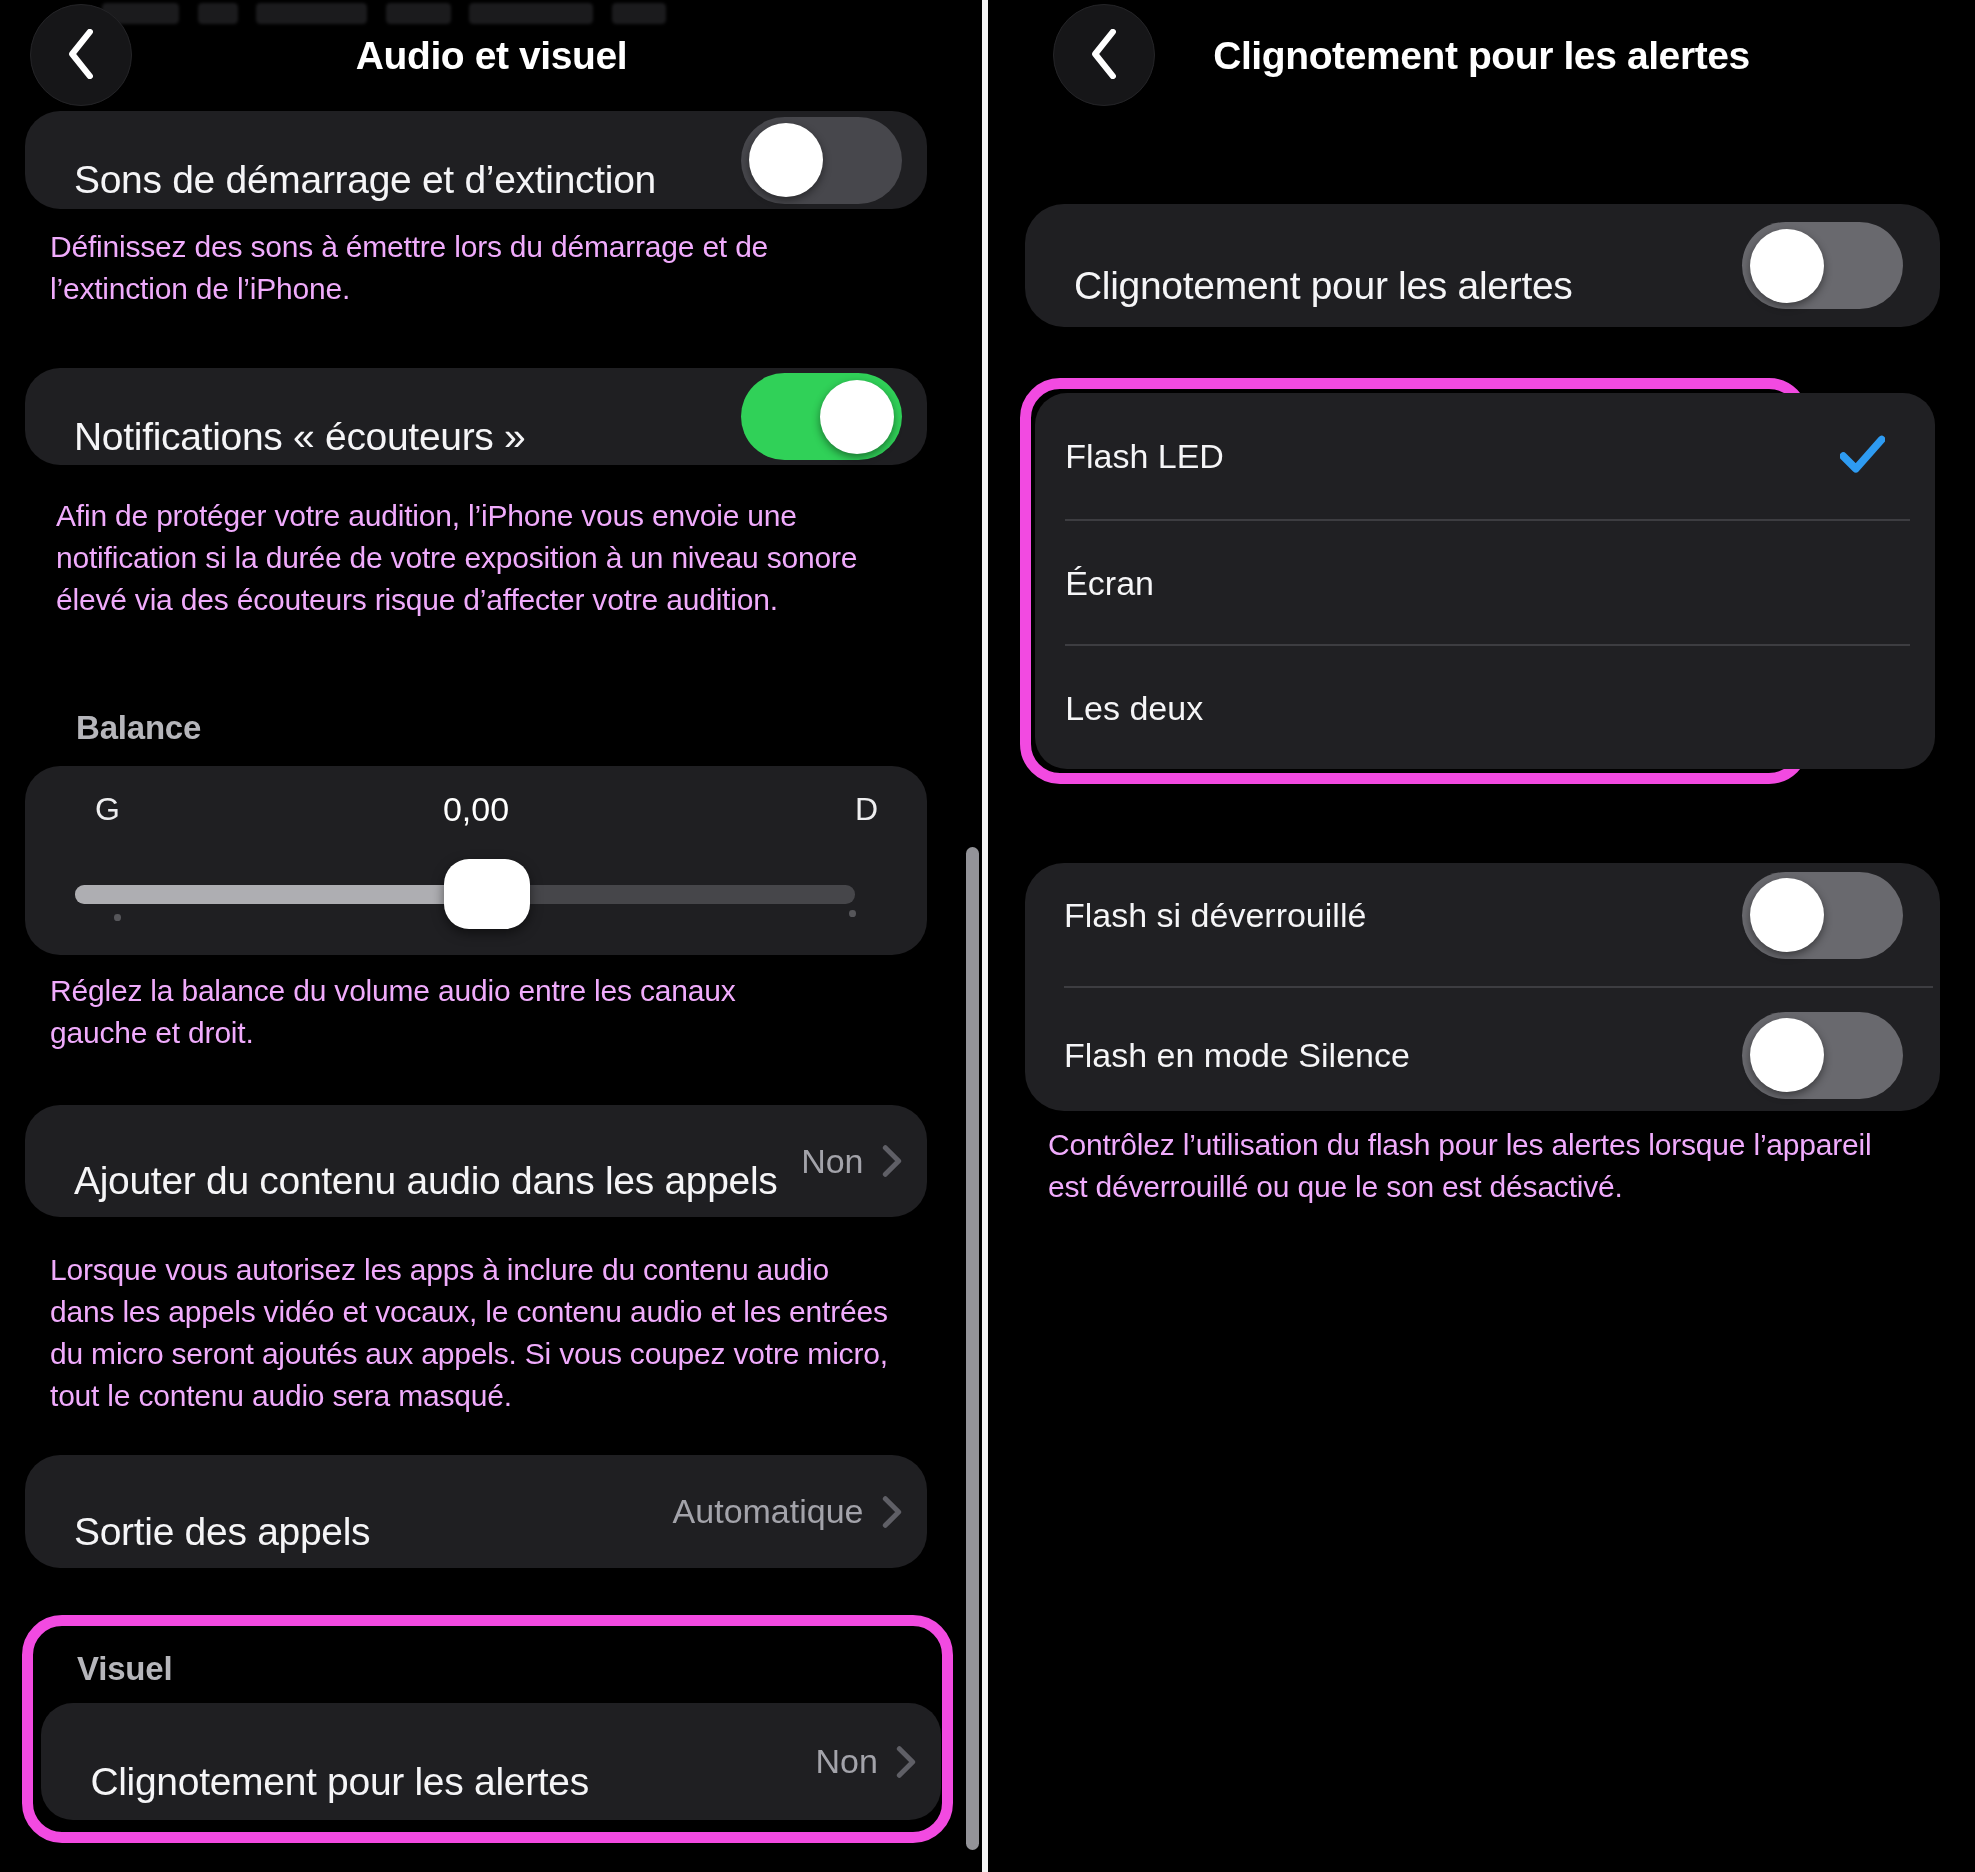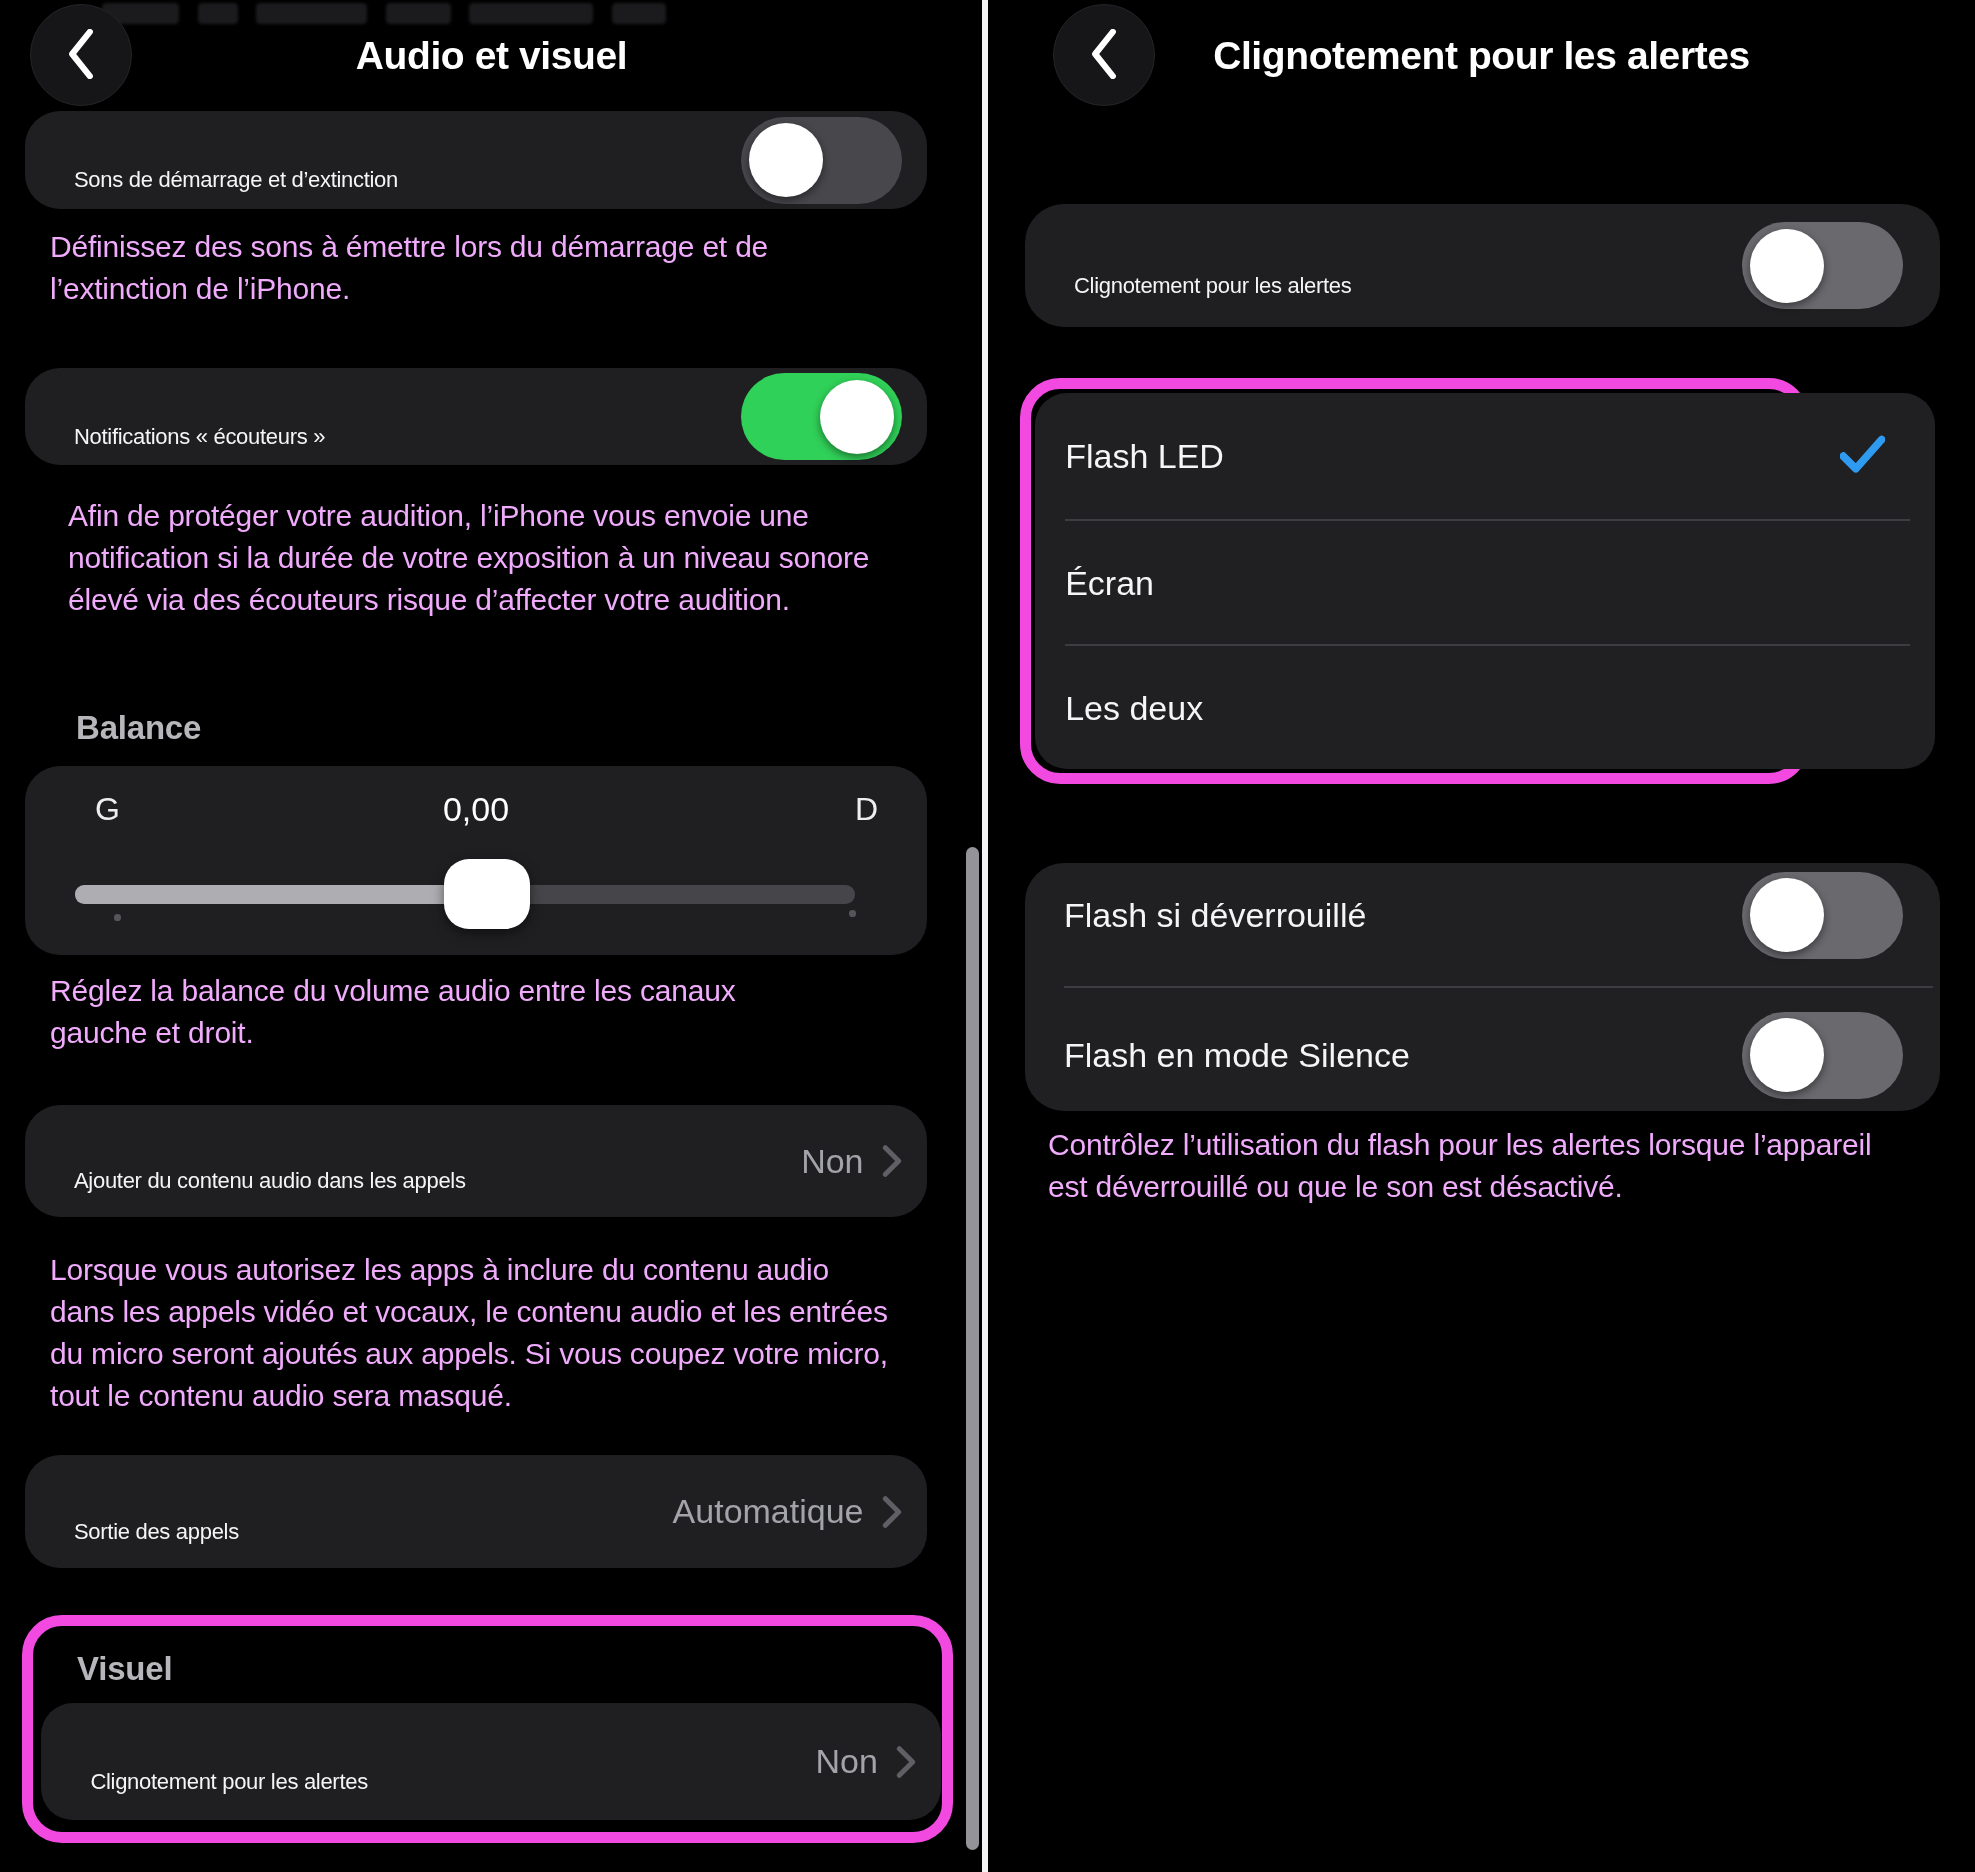--- a/index.html
+++ b/index.html
@@ -13,21 +13,21 @@
   
   .back-btn{position:absolute;width:102px;height:102px;border-radius:50%;background:#161618;border:1.7px solid #242427;display:flex;align-items:center;justify-content:center;padding:0;cursor:pointer;}
   .panel-title{position:absolute;left:0;right:0;margin:0;text-align:center;color:#fff;font-size:39px;font-weight:700;letter-spacing:-0.4px;}
 
   
   .ghost-row{position:absolute;top:2.5px;left:102px;display:flex;gap:18.5px;filter:blur(1.7px);}
   .ghost-row i{display:block;height:21px;border-radius:4.2px;background:#1b1b1d;}
 
   
   .card{position:absolute;background:#1f1f22;border-radius:35px;display:flex;align-items:center;padding:0 25px 0 49px;box-sizing:border-box;}
-  .row-label{color:#f5f5f7;font-size:22px;letter-spacing:-0.3px;flex:1 1 auto;margin-top:40px;}
+  .row-label{color:#f5f5f7;font-size:39px;letter-spacing:-0.3px;flex:1 1 auto;margin-top:40px;}
   .row-value{color:#a3a3aa;font-size:34px;margin-right:18.5px;}
   .chev{flex:0 0 auto;display:flex;align-items:center;}
 
   
   .toggle{position:relative;width:161px;height:87px;border-radius:44px;flex:0 0 auto;cursor:pointer;}
   .toggle .knob{position:absolute;top:6.7px;width:74px;height:74px;border-radius:50%;background:#fff;box-shadow:0 3.4px 8.4px rgba(0,0,0,.45);}
   .toggle.off .knob{left:7.6px;}
   .toggle.on  .knob{right:7.6px;}
   .toggle.track-dark{background:#47474c;}
   .toggle.track-light{background:#69696e;}
@@ -88,21 +88,21 @@
         </div>
     </div>
     <p class="footnote" style="left:50px;top:226px;width:806px">Définissez des sons à émettre lors du démarrage et de l’extinction de l’iPhone.</p>
 
     <div class="card" style="left:25px;top:368px;width:902px;height:97px">
       <span class="row-label">Notifications « écouteurs »</span>
       <div class="toggle on">
           <div class="knob"></div>
         </div>
     </div>
-    <p class="footnote" style="left:68px;top:495px;width:827px">Afin de protéger votre audition, l’iPhone vous envoie une notification si la durée de votre exposition à un niveau sonore élevé via des écouteurs risque d’affecter votre audition.</p>
+    <p class="footnote" style="left:56px;top:495px;width:827px">Afin de protéger votre audition, l’iPhone vous envoie une notification si la durée de votre exposition à un niveau sonore élevé via des écouteurs risque d’affecter votre audition.</p>
 
     <h2 class="group-header" style="left:76px;top:709px">Balance</h2>
     <div class="balance-card" style="left:25px;top:766px;width:902px;height:189px">
       <span class="bal-label" style="left:70px;top:25px">G</span>
       <span class="bal-value" style="top:23.5px">0,00</span>
       <span class="bal-label" style="right:49px;top:25px">D</span>
       <div class="slider-track" style="left:50px;top:119px;width:780px"></div>
       <div class="slider-fill" style="left:50px;top:119px;width:412px"></div>
       <div class="tickdot" style="left:89px;top:148px"></div>
       <div class="tickdot" style="left:824px;top:144px"></div>

